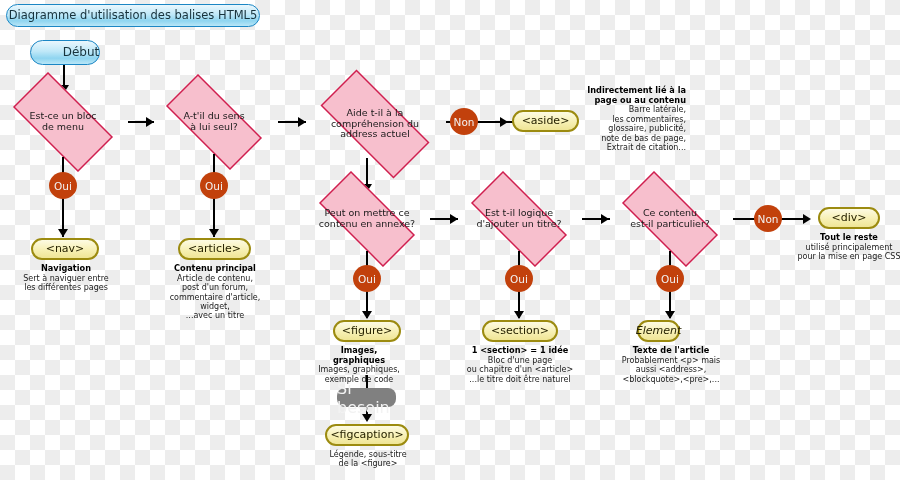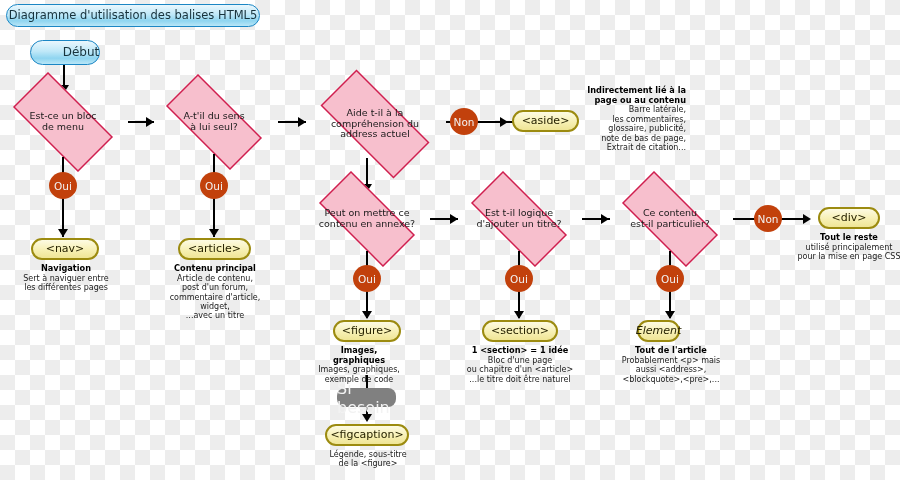--- a/index.html
+++ b/index.html
@@ -270,19 +270,19 @@
   <div class="ln lnv" style="left:669px;top:251px;height:67px;"></div>
   <div class="gcirc" style="left:656px;top:265px;width:28px;height:27px;">
     <span>Oui</span>
   </div>
   <div class="arr arr-d" style="left:664.5px;top:311px;"></div>
 
   <div class="node pill pill-yellow" style="left:637px;top:320px;width:43px;height:22px;font-size:11px;font-style:italic;">
     <span>Element</span>
   </div>
   <div class="cap" style="left:612px;top:346px;width:118px;">
-    <b>Tout de l'article</b>
+    <b>Texte de l'article</b>
     <span style="white-space:pre-line">Probablement &lt;p&gt; mais
 aussi &lt;address&gt;,
 &lt;blockquote&gt;,&lt;pre&gt;,...</span>
   </div>
 
 </div>
 
 </body></html>

